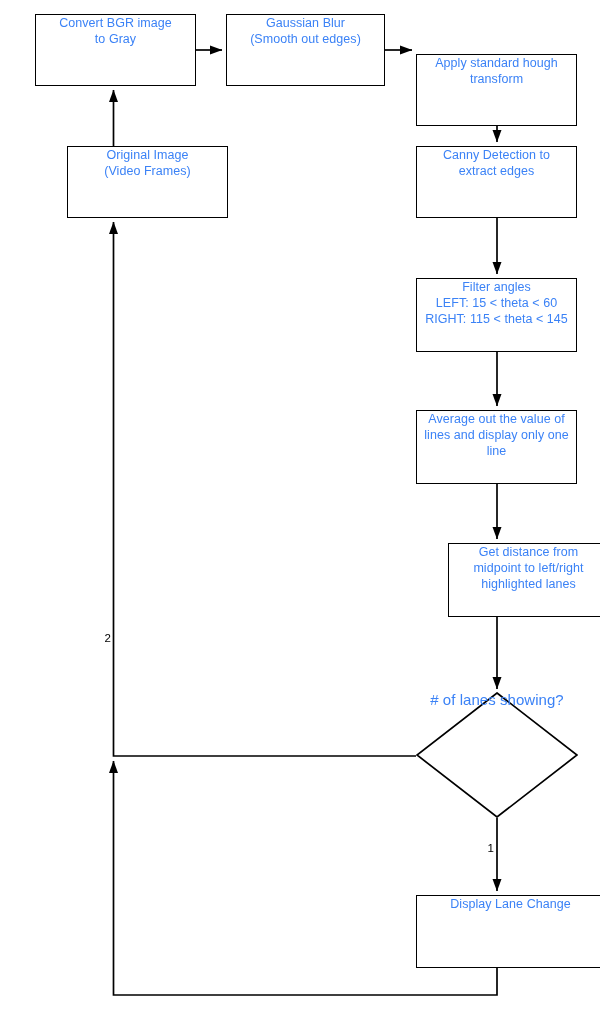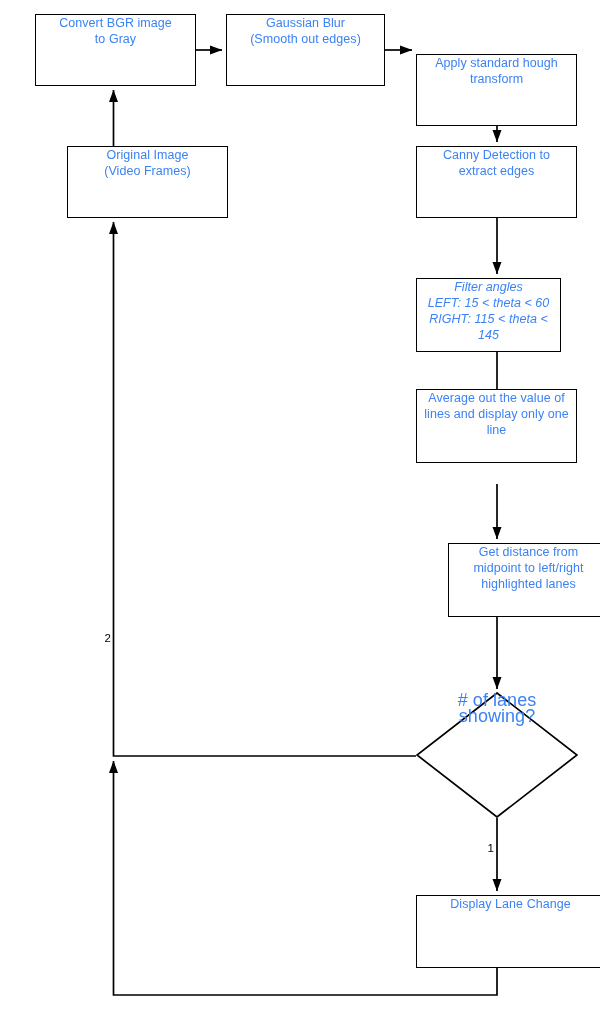--- a/index.html
+++ b/index.html
@@ -56,21 +56,21 @@
   .diamond-shape {
     position: absolute;
     left: 0;
     top: 0;
     width: 100%;
     height: 100%;
   }
   .decision .label {
     position: relative;
     z-index: 2;
-    font-size: 18px;
+    font-size: 15px;
     line-height: 16px;
   }
   .edge-label {
     position: absolute;
     color: #000000;
     font-size: 11.5px;
     line-height: 13px;
     text-align: right;
     white-space: nowrap;
   }
@@ -132,27 +132,27 @@
   <div class="node process" style="left:35px; top:146px; width:161px; height:72px;margin-left:32px;">
     <span class="label">Original Image
 (Video Frames)</span>
   </div>
 
   <div class="node process" style="left:416px; top:146px; width:161px; height:72px;">
     <span class="label">Canny Detection to
 extract edges</span>
   </div>
 
-  <div class="node process" style="left:416px; top:278px; width:145px; height:74px;font-style:italic;">
+  <div class="node process" style="left:416px; top:278px; width:161px; height:74px;">
     <span class="label">Filter angles
 LEFT: 15 &lt; theta &lt; 60
 RIGHT: 115 &lt; theta &lt; 145</span>
   </div>
 
-  <div class="node process" style="left:416px; top:389px; width:161px; height:74px;">
+  <div class="node process" style="left:416px; top:410px; width:161px; height:74px;">
     <span class="label">Average out the value of
 lines and display only one
 line</span>
   </div>
 
   <div class="node process" style="left:416px; top:543px; width:161px; height:74px;margin-left:32px;">
     <span class="label">Get distance from
 midpoint to left/right
 highlighted lanes</span>
   </div>

